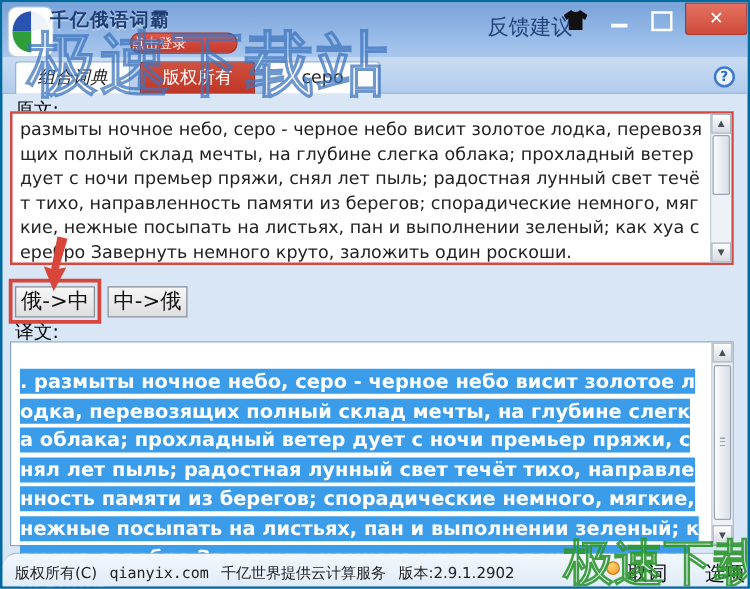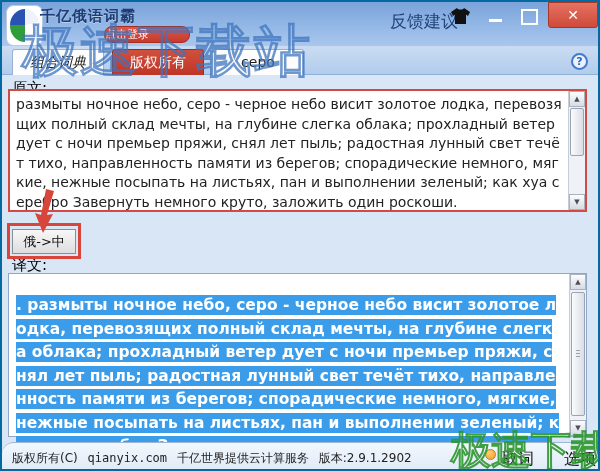--- a/index.html
+++ b/index.html
@@ -53,21 +53,21 @@
   .sc-thumb{ position:absolute; left:1px; right:1px; background:linear-gradient(90deg,#fafbfc,#d9dee6);
              border:1px solid #9aa4b4; border-radius:2px; }
   .gripper{ position:absolute; left:4px; right:4px; top:50%; height:8px; margin-top:-4px;
             background:repeating-linear-gradient(180deg,#9aa4b4 0 1px,transparent 1px 3px); }
   
   .anno-arrow{ position:absolute; left:24px; top:187px; z-index:40; pointer-events:none; }
   .anno-rect{ position:absolute; left:5px; top:221px; width:74px; height:36px;
               border:3px solid #d8453a; z-index:39; pointer-events:none; }
   
   .tr-btn{ position:absolute; top:227px; width:64px; height:25px; background:linear-gradient(#f7f7f7,#dedede);
-           border:1px solid #8a8f96; font-size:13px; color:#111; text-align:center; line-height:23px; cursor:pointer; }
+           border:1px solid #8a8f96; font-size:17px; color:#111; text-align:center; line-height:23px; cursor:pointer; }
   .btn-ru2cn{ left:10px; } .btn-cn2ru{ left:84px; }
   
   .dst-box{ position:absolute; left:6px; top:271px; width:579px; height:164px; background:#fff;
             border:1px solid #8ea8c8; }
   .dst-text{ position:absolute; left:7px; top:20px; right:26px; font-size:15.5px; font-weight:bold;
              line-height:23.5px; word-break:break-all; }
   .dst-text .hl{ background:#3b9ce9; color:#fff; padding:1px 0; }
   
   .statusbar{ position:absolute; left:0; right:0; top:440px; height:42px;
               background:linear-gradient(#f2f7fd,#d7e5f5); border-top:1px solid #9cb6d8;
@@ -129,20 +129,21 @@
       <div class="sc-btn sc-down">▼</div>
     </div>
   </div>
 
   <svg class="anno-arrow" width="34" height="44" viewBox="0 0 34 44">
     <polygon points="20,0 28,2 21,26 27,25 17,44 9,24 15,26" fill="#d8453a"></polygon>
   </svg>
   <div class="anno-rect"></div>
 
   <div class="tr-btn btn-ru2cn">俄-&gt;中</div>
+  <div class="tr-btn btn-cn2ru">中-&gt;俄</div>
 
   <div class="fld-label lbl-dst">译文:</div>
   <div class="dst-box">
     <div class="dst-text">
       <span class="hl">. размыты ночное небо, серо - черное небо висит золотое лодка, перевозящих полный склад мечты, на глубине слегка облака; прохладный ветер дует с ночи премьер пряжи, снял лет пыль; радостная лунный свет течёт тихо, направленность памяти из берегов; спорадические немного, мягкие, нежные посыпать на листьях, пан и выполнении зеленый; как хуа серебро Завернуть немного круто, заложить один роскоши.</span>
     </div>
     <div class="vscroll">
       <div class="sc-btn sc-up">▲</div>
       <div class="sc-thumb" style="top:18px; height:124px;">
         <div class="gripper"></div>

